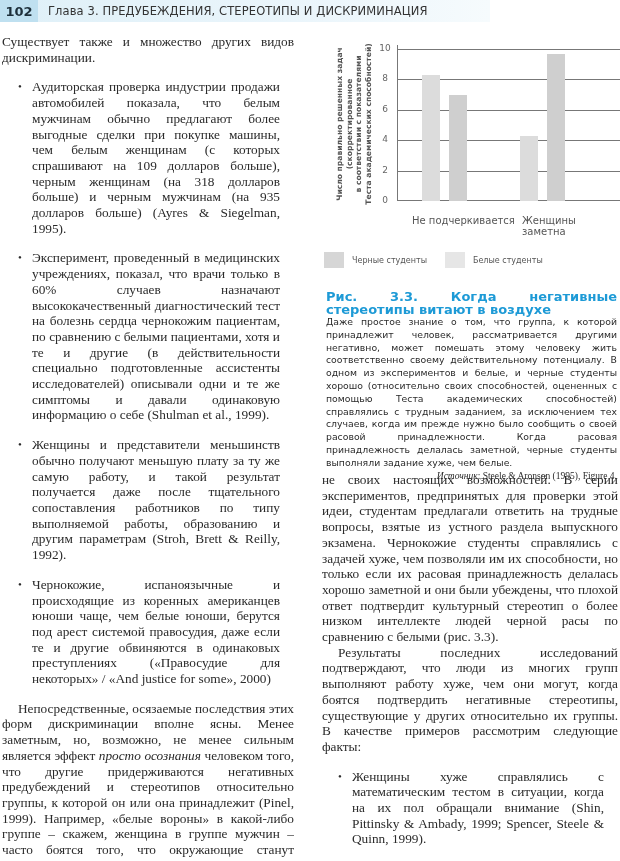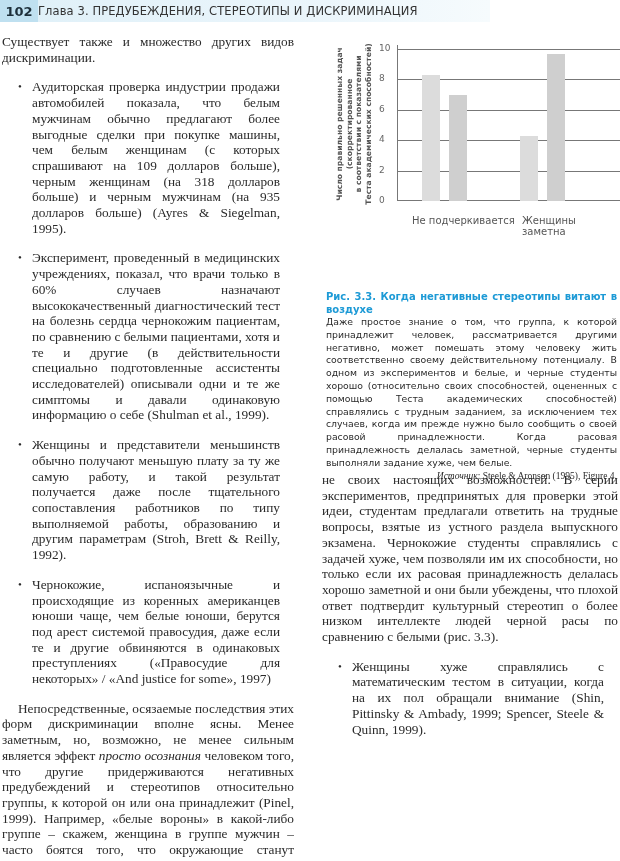--- a/index.html
+++ b/index.html
@@ -13,21 +13,21 @@
     position: absolute; left: 0; top: 0; width: 490px; height: 22px;
     background: linear-gradient(90deg, #dff0f8 0%, #eaf5fb 60%, #f6fbfd 100%);
     display: flex; align-items: center;
     font-family: "DejaVu Sans", sans-serif;
   }
   .page-num {
     width: 38px; height: 22px; background: #bfe0f0; color: #1d2f3a;
     font-weight: bold; font-size: 13px; display: flex; align-items: center; justify-content: center;
   }
   .chapter {
-    margin-left: 0; font-size: 11.5px; color: #333; letter-spacing: 0.1px;
+    margin-left: 10px; font-size: 11.5px; color: #333; letter-spacing: 0.1px;
   }
   .col-left {
     position: absolute; left: 2px; top: 34px; width: 292px;
     font-size: 13.3px; line-height: 15.7px; text-align: justify;
   }
   .col-left p { margin: 0; font-family: Liberation Serif, serif; }
   .indent { text-indent: 16px; }
   ul.bullets { list-style: none; padding: 0; margin: 0; }
   ul.bullets li { position: relative; padding-left: 16px; margin: 14px; }
   ul.bullets li::before {
@@ -42,35 +42,35 @@
     display: flex; align-items: center; justify-content: center;
   }
   .ylabel-inner {
     transform: rotate(-90deg); white-space: nowrap; text-align: center;
     font-size: 7.6px; font-weight: bold; color: #555; line-height: 9.5px;
   }
   .plot { position: absolute; left: 75px; top: 15px; width: 223px; height: 152px; }
   .gridline { position: absolute; left: 0; right: 0; height: 1px; background: #777; }
   .yaxis { position: absolute; left: 0; top: -4px; bottom: 0; width: 1px; background: #777; }
   .xaxis { position: absolute; left: 0; right: 0; bottom: 0; height: 1px; background: #777; }
-  .tick { position: absolute; left: -18px; width: 12px; text-align: left; font-size: 9px; color: #666; }
+  .tick { position: absolute; left: -18px; width: 12px; text-align: center; font-size: 9px; color: #666; }
   .bar { position: absolute; bottom: 0; width: 18px; }
   .bar.black { background: #dcdcdc; }
   .bar.white { background: #cfcfcf; }
   .xcat { position: absolute; top: 181px; font-size: 10px; color: #555; }
   .xtitle { position: absolute; left: 52px; top: 194px; font-size: 8.4px; font-weight: bold; color: #444; }
   .legend { position: absolute; left: 2px; top: 218px; display: flex; align-items: center; font-size: 8px; color: #555; }
   .swatch { width: 20px; height: 16px; margin-right: 8px; }
   .legend-item { display: flex; align-items: center; margin-right: 18px; }
   .caption {
     position: absolute; left: 326px; top: 290px; width: 291px;
     font-family: "DejaVu Sans", sans-serif; font-size: 9.3px; line-height: 12.8px;
     text-align: justify; color: #2a2a2a;
   }
-  .caption-title { color: #1d9ad6; font-weight: bold; font-size: 10px; line-height: 13px; }
+  .caption-title { color: #1d9ad6; font-weight: bold; font-size: 13px; line-height: 13px; }
   .source { text-align: right; font-family: "Liberation Serif", serif; font-size: 9.5px; }
   .source i { font-style: italic; }
   .col-right {
     position: absolute; left: 322px; top: 472px; width: 296px;
     font-size: 13.3px; line-height: 15.7px; text-align: justify;
   }
   .col-right p { margin: 0; }
   .definition {
     margin: 18px 0 12px 20px; font-family: "DejaVu Sans", sans-serif;
     font-size: 10.4px; line-height: 14px; text-align: justify; color: #2a2a2a;
@@ -84,21 +84,21 @@
   <div class="page-num">102</div>
   <div class="chapter">Глава 3. ПРЕДУБЕЖДЕНИЯ, СТЕРЕОТИПЫ И ДИСКРИМИНАЦИЯ</div>
 </div>
 
 <div class="col-left">
   <p>Существует также и множество других видов дискриминации.</p>
   <ul class="bullets">
     <li>Аудиторская проверка индустрии продажи автомобилей показала, что белым мужчинам обычно предлагают более выгодные сделки при покупке машины, чем белым женщинам (с которых спрашивают на 109 долларов больше), черным женщинам (на 318 долларов больше) и черным мужчинам (на 935 долларов больше) (Ayres &amp; Siegelman, 1995).</li>
     <li>Эксперимент, проведенный в медицинских учреждениях, показал, что врачи только в 60% случаев назначают высококачественный диагностический тест на болезнь сердца чернокожим пациентам, по сравнению с белыми пациентами, хотя и те и другие (в действительности специально подготовленные ассистенты исследователей) описывали одни и те же симптомы и давали одинаковую информацию о себе (Shulman et al., 1999).</li>
     <li>Женщины и представители меньшинств обычно получают меньшую плату за ту же самую работу, и такой результат получается даже после тщательного сопоставления работников по типу выполняемой работы, образованию и другим параметрам (Stroh, Brett &amp; Reilly, 1992).</li>
-    <li>Чернокожие, испаноязычные и происходящие из коренных американцев юноши чаще, чем белые юноши, берутся под арест системой правосудия, даже если те и другие обвиняются в одинаковых преступлениях («Правосудие для некоторых» / «And justice for some», 1997)</li>
+    <li>Чернокожие, испаноязычные и происходящие из коренных американцев юноши чаще, чем белые юноши, берутся под арест системой правосудия, даже если те и другие обвиняются в одинаковых преступлениях («Правосудие для некоторых» / «And justice for some», 2000)</li>
   </ul>
   <p class="indent"><span>Непосредственные, осязаемые последствия этих форм дискриминации вполне ясны. Менее заметным, но, возможно, не менее сильным является эффект </span><i>просто осознания</i><span> человеком того, что другие придерживаются негативных предубеждений и стереотипов относительно группы, к которой он или она принадлежит (Pinel, 1999). Например, «белые вороны» в какой-либо группе – скажем, женщина в группе мужчин – часто боятся того, что окружающие станут подгонять их под свои стереотипы (Cohen &amp; Swim, 1995). В результате такой повышенной концентрации на себе «белые вороны» часто не могут как следует сосредоточиться на выполняемой задаче (Lord &amp; Saenz, 1985; Saenz, 1994). Клод Стил и Джошуа Аронсон (Steele &amp; Aronson, 1995) выдвинули гипотезу, что </span><b>угроза подпасть под стереотип</b></p>
 </div>
 
 <div class="chart">
   <div class="ylabel">
     <div class="ylabel-inner">
       <div>Число правильно решенных задач</div>
       <div>(скорректированное</div>
       <div>в соответствии с показателями</div>
@@ -119,26 +119,37 @@
       <div class="tick" style="top: 24.4px;">8</div>
       <div class="gridline" style="top: 0px;"></div>
       <div class="tick" style="top: -6px;">10</div>
       <div class="bar black" style="left: 25px; height: 126.16px; background: rgb(220, 220, 220);"></div>
       <div class="bar white" style="left: 52px; height: 106.4px; background: rgb(207, 207, 207);"></div>
       <div class="bar black" style="left: 123px; height: 65.36px; background: rgb(220, 220, 220);"></div>
       <div class="bar white" style="left: 150px; height: 147.44px; background: rgb(207, 207, 207);"></div>
     </div>
   <div class="xcat" style="left:90px">Не подчеркивается</div>
   <div class="xcat" style="left:200px">Женщины заметна</div>
+  <div class="legend">
+    <div class="legend-item">
+      <div class="swatch" style="background:#d6d6d6"></div>
+      <span>Черные студенты</span>
+    </div>
+    <div class="legend-item">
+      <div class="swatch" style="background:#e6e6e6"></div>
+      <span>Белые студенты</span>
+    </div>
+  </div>
 </div>
 
 <div class="caption">
   <div class="caption-title">Рис. 3.3. Когда негативные стереотипы витают в воздухе</div>
   <div>Даже простое знание о том, что группа, к которой принадлежит человек, рассматривается другими негативно, может помешать этому человеку жить соответственно своему действительному потенциалу. В одном из экспериментов и белые, и черные студенты хорошо (относительно своих способностей, оцененных с помощью Теста академических способностей) справлялись с трудным заданием, за исключением тех случаев, когда им прежде нужно было сообщить о своей расовой принадлежности. Когда расовая принадлежность делалась заметной, черные студенты выполняли задание хуже, чем белые.</div>
   <div class="source"><i>Источник</i><span>: Steele &amp; Aronson (1995), Figure 4.</span></div>
 </div>
 
 <div class="col-right">
   <p>не своих настоящих возможностей. В серии экспериментов, предпринятых для проверки этой идеи, студентам предлагали ответить на трудные вопросы, взятые из устного раздела выпускного экзамена. Чернокожие студенты справлялись с задачей хуже, чем позволяли им их способности, но только если их расовая принадлежность делалась хорошо заметной и они были убеждены, что плохой ответ подтвердит культурный стереотип о более низком интеллекте людей черной расы по сравнению с белыми (рис. 3.3).</p>
+  <p class="indent">Результаты последних исследований подтверждают, что люди из многих групп выполняют работу хуже, чем они могут, когда боятся подтвердить негативные стереотипы, существующие у других относительно их группы. В качестве примеров рассмотрим следующие факты:</p>
   <ul class="bullets">
     <li>Женщины хуже справлялись с математическим тестом в ситуации, когда на их пол обращали внимание (Shin, Pittinsky &amp; Ambady, 1999; Spencer, Steele &amp; Quinn, 1999).</li>
   </ul>
 </div>
 
 </body></html>

